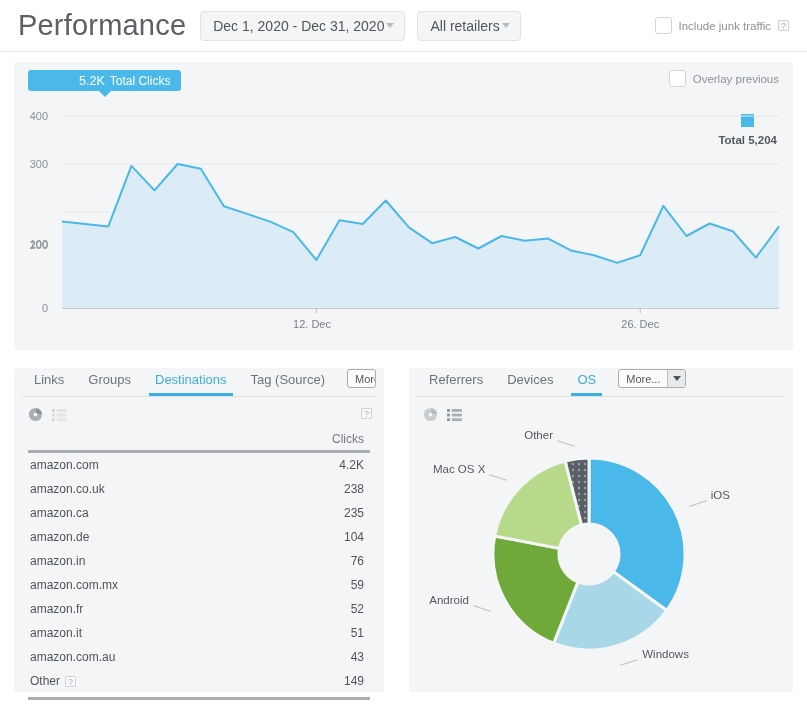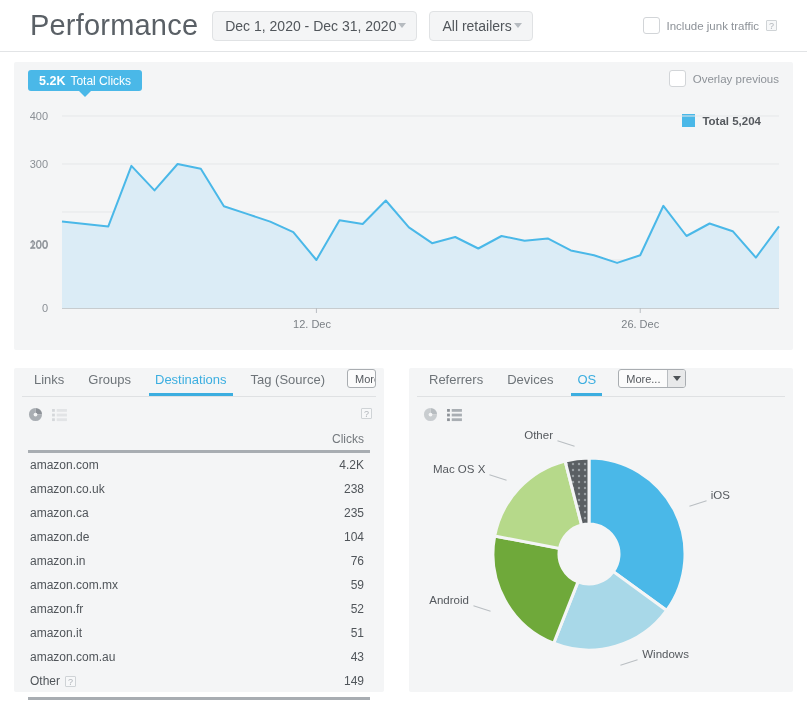--- a/index.html
+++ b/index.html
@@ -9,21 +9,21 @@
     background: #ffffff;
     font-family: "Liberation Sans", sans-serif;
     color: #4a4f54;
     overflow: hidden;
   }
   .page { position: relative; width: 807px; height: 706px; }
 
   
   .header {
     position: absolute; left: 0; top: 0; width: 807px; height: 52px;
-    display: flex; align-items: center; padding: 0 30px;
+    display: flex; align-items: center; padding: 0 18px;
     border-bottom: 1px solid #e2e4e6;
     background: #ffffff;
   }
   .page-title {
     font-size: 29px; font-weight: 300; color: #5a6066;
     letter-spacing: 0.2px; line-height: 1; margin-right: 14px;
     white-space: nowrap;
   }
   .pill-select {
     display: inline-flex; align-items: center; gap: 2px;
@@ -55,36 +55,36 @@
   .chart-card {
     position: absolute; left: 14px; top: 62px; width: 779px; height: 288px;
     background: #f4f5f6; border-radius: 2px;
   }
   .badge {
     position: absolute; left: 14px; top: 8px; height: 21px;
     display: inline-flex; align-items: center; gap: 5px;
     padding: 0 11px; border-radius: 3px;
     background: #4ab8e8; color: #ffffff; font-size: 12px; cursor: pointer;
   }
-  .badge b { font-size: 12.5px; font-weight: bold; }
+  .badge b { font-size: 12.5px; font-weight: normal; margin-left: 40px; }
   .badge .tail {
     position: absolute; left: 50%; margin-left: -6px; bottom: -6px;
     width: 0; height: 0;
     border-left: 6px solid transparent; border-right: 6px solid transparent;
     border-top: 6px solid #4ab8e8;
   }
   .overlay-wrap {
     position: absolute; right: 14px; top: 8px;
     display: inline-flex; align-items: center; gap: 7px;
     font-size: 11.5px; color: #8d9298;
   }
   .chart-legend {
-    position: absolute; right: 32px; top: 52px;
+    position: absolute; right: 16px; top: 52px;
     display: inline-flex; align-items: center; gap: 7px;
-    font-size: 11.5px; color: #55595e; font-weight: bold;
+    font-size: 11.5px; color: #55595e; font-weight: bold; flex-direction: column;
   }
   .legend-swatch { width: 13px; height: 13px; background: #4ab8e8; }
   .plot { position: absolute; left: 0; top: 40px; width: 779px; height: 248px; }
   .ytick {
     position: absolute; right: 0; width: 34px; text-align: right;
     font-size: 11px; color: #8b9096; transform: translateY(-50%);
   }
   .xtick {
     position: absolute; font-size: 11px; color: #7b8086;
     transform: translateX(-50%);

